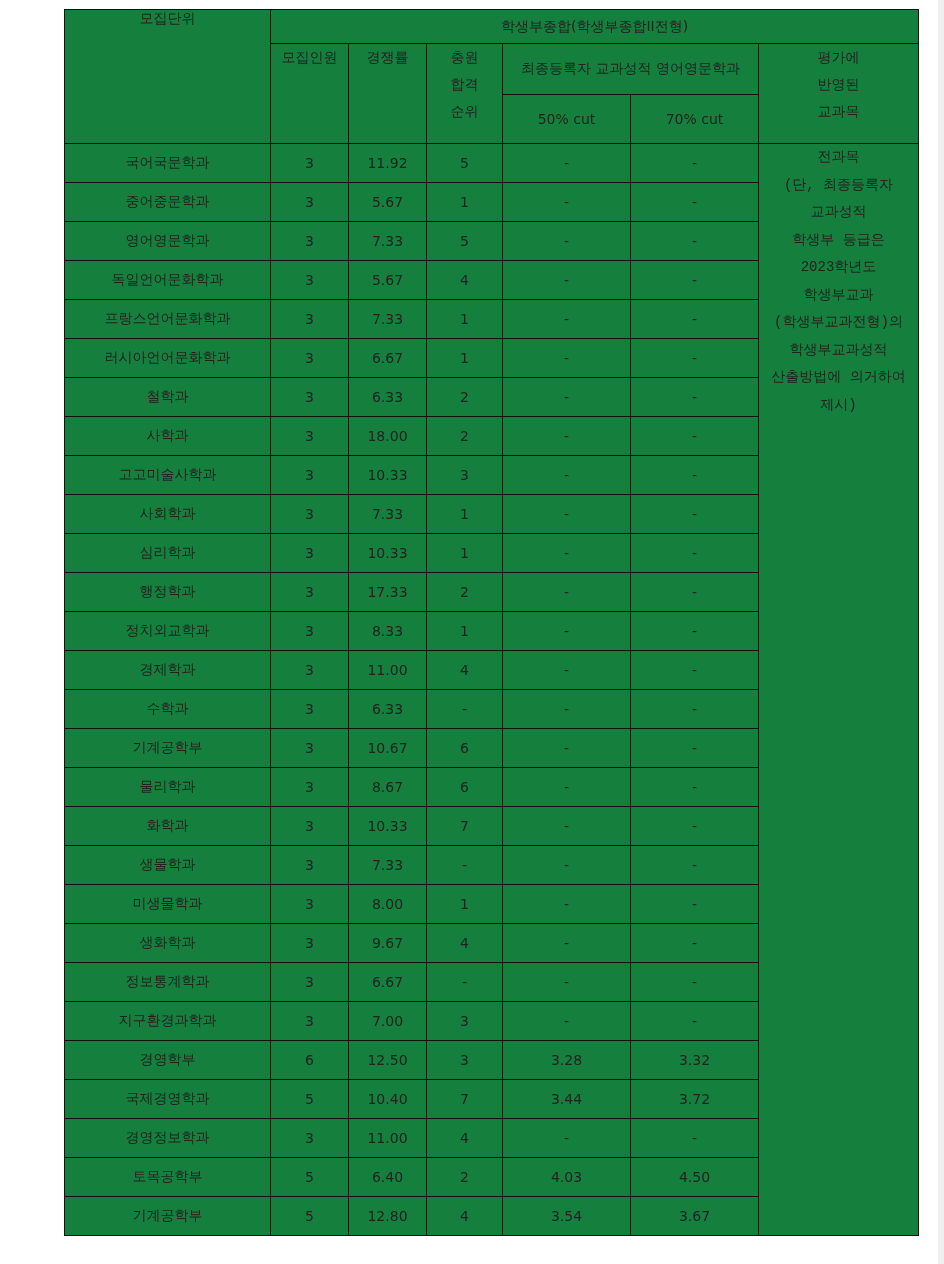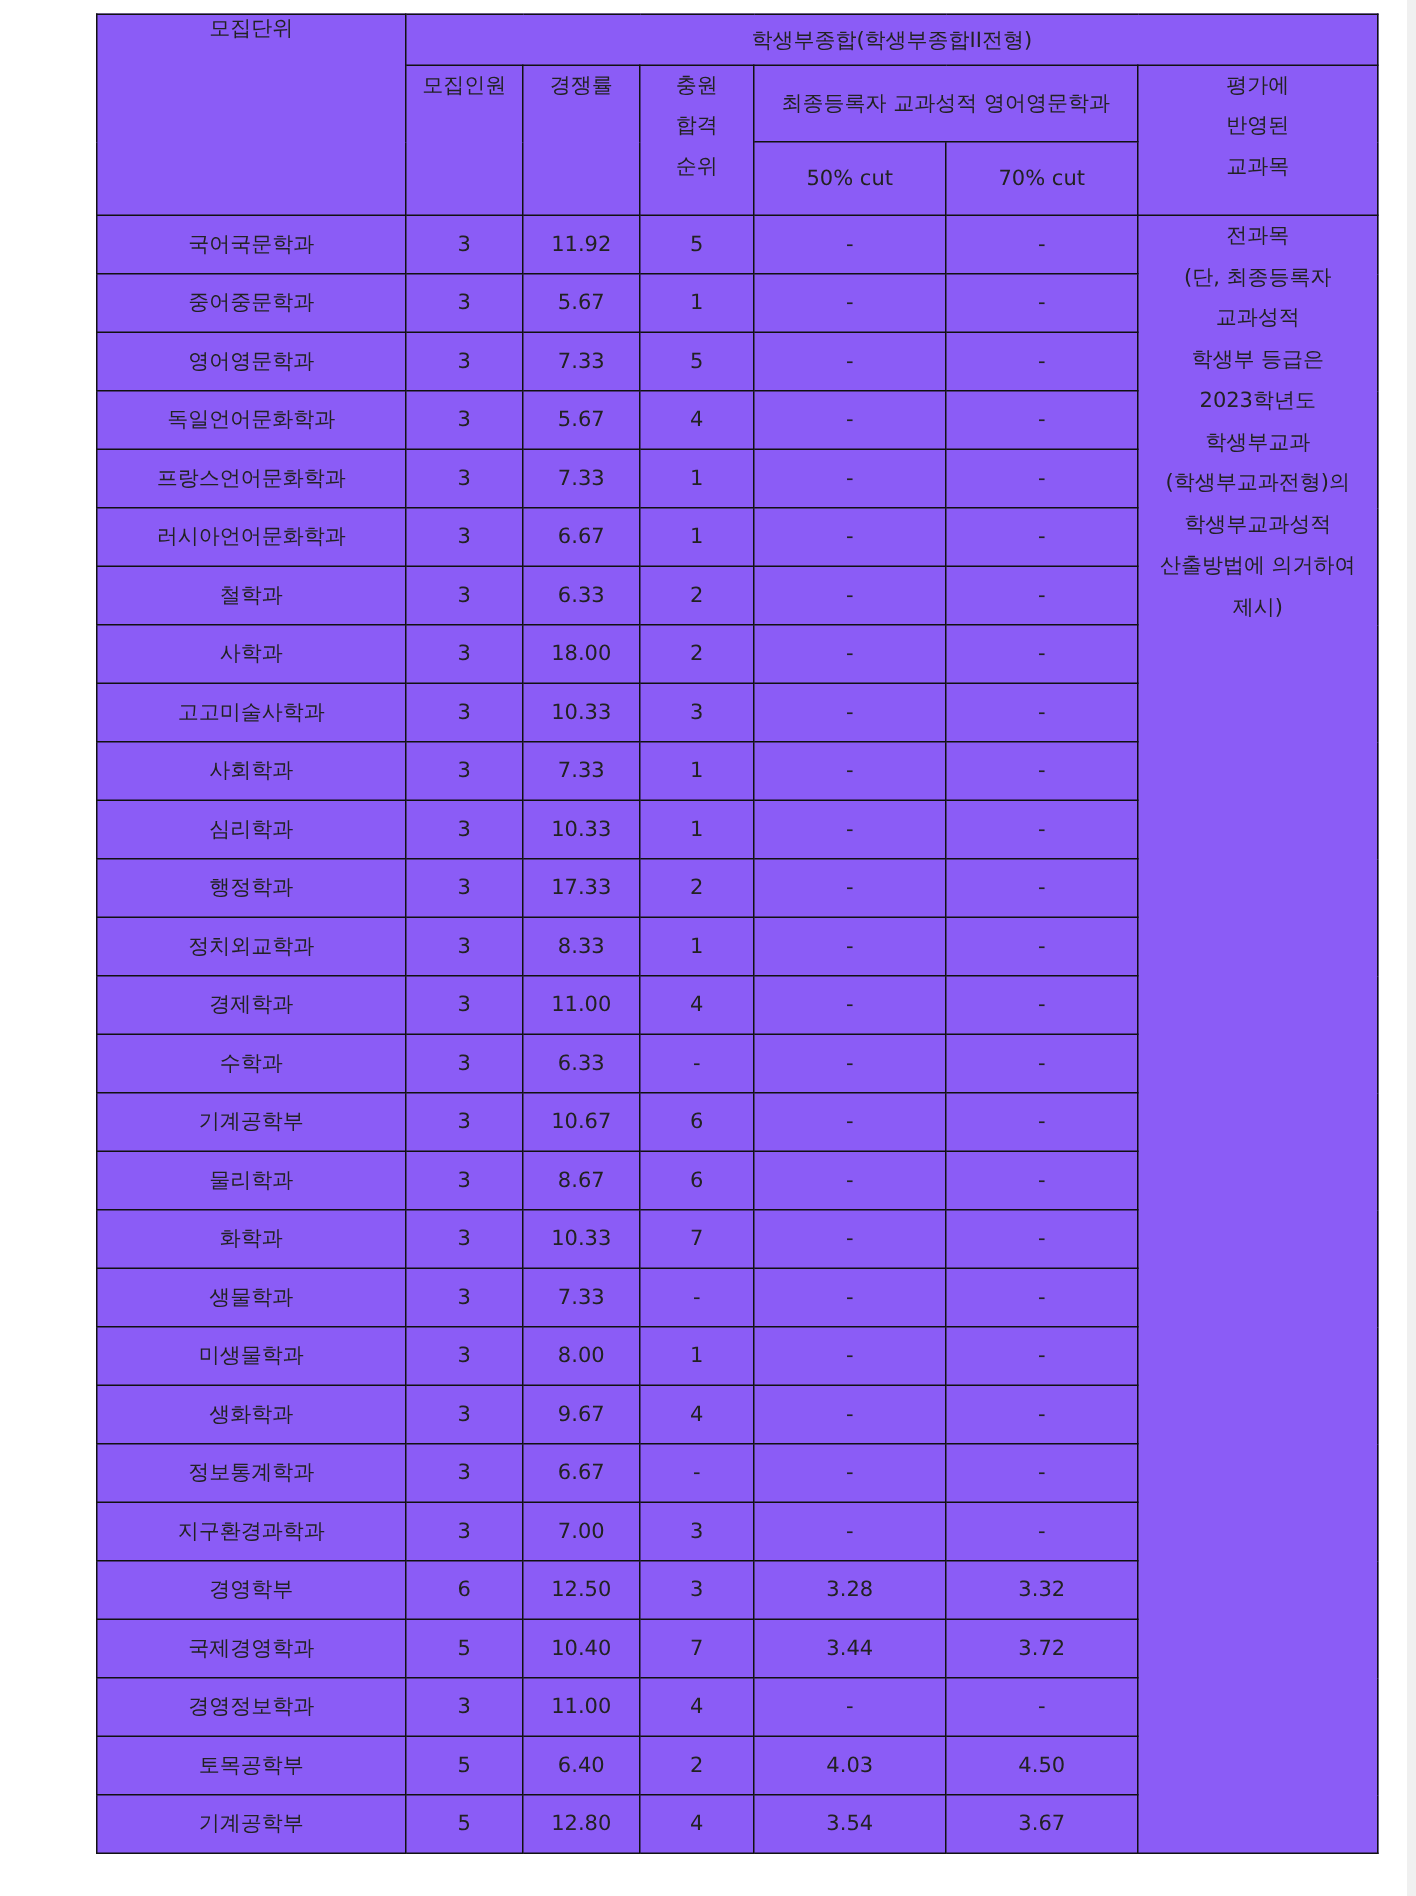--- a/index.html
+++ b/index.html
@@ -1,30 +1,30 @@
 <!DOCTYPE html>
 <html><head>
 <meta charset="utf-8">
 <style>
   html, body { margin: 0; padding: 0; background: #ffffff; }
   body { width: 944px; height: 1264px; overflow: hidden; position: relative;
          font-family: "DejaVu Sans", "Liberation Sans", sans-serif; color: #222; }
   .scrollbar { position: absolute; right: 0; top: 0; width: 6px; height: 1264px; background: #f0f0f0; }
   table.admit { position: absolute; left: 64px; top: 9px; border-collapse: collapse;
-                table-layout: fixed; width: 854px; font-size: 14px; background: #8b5cf6; }
+                table-layout: fixed; width: 854px; font-size: 14px; background: #15803d; }
   table.admit td, table.admit th { border: 1.5px solid #111; font-weight: normal;
                 text-align: center; padding: 0; }
   th.h-unit { vertical-align: top; padding-top: 6px; height: 33px; }
   th.h-group { height: 33px; vertical-align: middle; }
   th.h-col { vertical-align: top; padding-top: 6px; line-height: 27px; margin-left: 40px; }
   th.h-sub { height: 50px; vertical-align: middle; }
   th.h-cut { height: 48px; }
   td.name { text-align: left; padding-left: 10px; }
   tr.datarow td { height: 38px; }
-  td.subjects { vertical-align: top; line-height: 27.5px; padding-top: 4px; font-size: 14px; }
+  td.subjects { vertical-align: top; line-height: 27.5px; padding-top: 4px; font-size: 14px; font-family: Liberation Mono, monospace; }
 </style>
 </head>
 <body>
 
 <div class="scrollbar"></div>
 
 <table class="admit">
   <colgroup>
     <col style="width:206px">
       <col style="width:78px">

